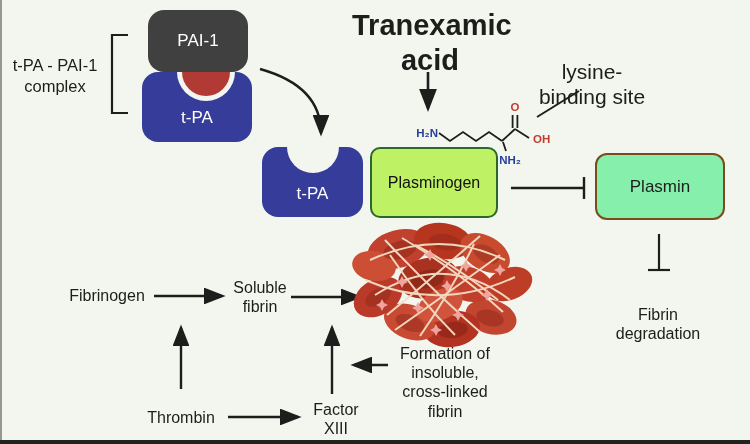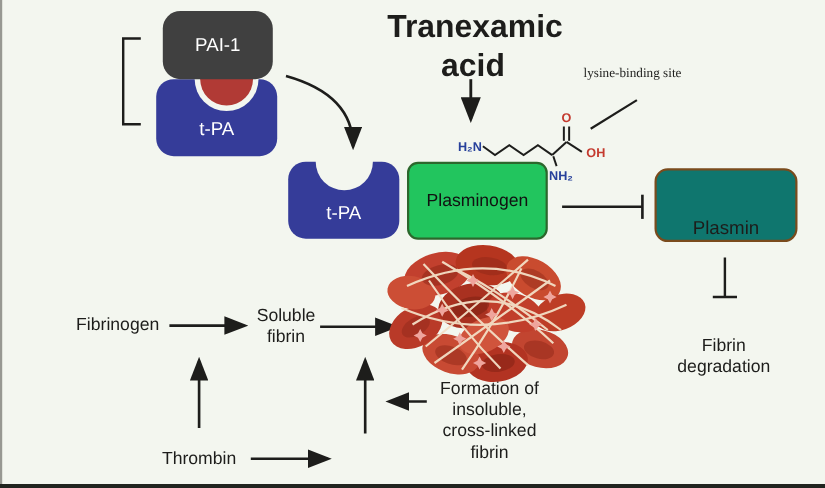--- a/index.html
+++ b/index.html
@@ -17,29 +17,29 @@
   .pai1{left:148px;top:10px;width:100px;height:62px;background:#404040;border-radius:16px;color:#fff;z-index:4;}
   .pai1-tab{position:absolute;left:182px;top:48px;width:48px;height:48px;border-radius:50%;background:#b13a35;z-index:3;}
   .tpa-complex{left:142px;top:72px;width:110px;height:70px;background:#353c99;border-radius:16px;
                color:#fff;align-items:flex-end;padding-bottom:14px;z-index:1;}
   .notch1{position:absolute;left:177px;top:43px;width:58px;height:58px;border-radius:50%;background:#f3f6ef;z-index:2;}
 
   
   .tpa-free{left:262px;top:147px;width:101px;height:70px;background:#353c99;border-radius:16px;
             color:#fff;align-items:flex-end;padding-bottom:13px;z-index:1;}
   .notch2{position:absolute;left:287px;top:121px;width:52px;height:52px;border-radius:50%;background:#f3f6ef;z-index:2;}
-  .plasminogen{left:370px;top:147px;width:128px;height:71px;background:#22c55e;border:2px solid #2c672c;
+  .plasminogen{left:370px;top:147px;width:128px;height:71px;background:#bef264;border:2px solid #2c672c;
                border-radius:10px;color:#111;font-size:16px;z-index:1;}
-  .plasmin{left:595px;top:153px;width:130px;height:67px;background:#0f766e;border:2px solid #7a4b1d;
-           border-radius:12px;color:#1d1d1b;z-index:1;align-items:flex-end;}
+  .plasmin{left:595px;top:153px;width:130px;height:67px;background:#86efac;border:2px solid #7a4b1d;
+           border-radius:12px;color:#1d1d1b;z-index:1;}
 
   .title{left:352px;top:8px;width:156px;font-size:29px;font-weight:bold;line-height:1.2;}
   .complex-label{left:5px;top:55px;width:100px;font-size:16.5px;line-height:1.25;}
   .complex-label span{display:block;}
-  .lysine-label{left:515px;top:59px;width:120px;font-size:12px;font-family:Liberation Serif, serif;}
+  .lysine-label{left:532px;top:59px;width:120px;font-size:21px;}
   .fibrin-degradation{left:608px;top:285px;width:100px;margin-top:20px;}
   .fibrinogen{left:55px;top:286px;width:104px;}
   .soluble-fibrin{left:224px;top:278px;width:72px;}
   .thrombin{left:139px;top:408px;width:84px;}
   .factor-xiii{left:306px;top:400px;width:60px;}
   .formation{left:391px;top:344px;width:108px;}
 
   svg.overlay{position:absolute;left:0;top:0;z-index:6;pointer-events:none;}
 </style>
 </head>
@@ -49,38 +49,43 @@
 
   <div class="box tpa-complex">
     <span>t-PA</span>
   </div>
   <div class="notch1"></div>
   <div class="pai1-tab"></div>
   <div class="box pai1">
     <span>PAI-1</span>
   </div>
 
+  <div class="lbl complex-label">
+    <span>t-PA - PAI-1</span>
+    <span>complex</span>
+  </div>
 
   <div class="box tpa-free">
     <span>t-PA</span>
   </div>
   <div class="notch2"></div>
   <div class="box plasminogen">
     <span>Plasminogen</span>
   </div>
   <div class="box plasmin">
     <span>Plasmin</span>
   </div>
 
   <div class="lbl title">Tranexamic acid</div>
   <div class="lbl lysine-label">lysine-binding site</div>
   <div class="lbl fibrin-degradation">Fibrin degradation</div>
   <div class="lbl fibrinogen">Fibrinogen</div>
   <div class="lbl thrombin">Thrombin</div>
   <div class="lbl soluble-fibrin">Soluble fibrin</div>
+  <div class="lbl factor-xiii">Factor XIII</div>
   <div class="lbl formation">Formation of insoluble, cross-linked fibrin</div>
 
   <svg class="overlay" width="750" height="444" viewBox="0 0 750 444">
     <defs>
       <marker id="ah" markerWidth="9" markerHeight="7" refX="7.5" refY="3.5" orient="auto">
         <path d="M0,0 L9,3.5 L0,7 Z" fill="#1d1d1b"></path>
       </marker>
     </defs>
 
     <path d="M128,35 H112 V113 H128" fill="none" stroke="#1d1d1b" stroke-width="2.2"></path>

